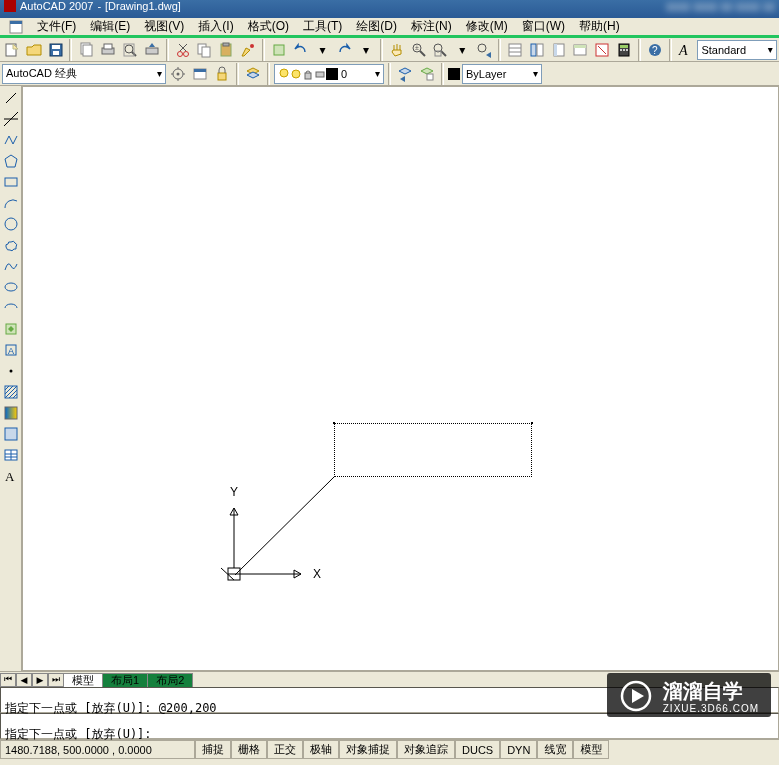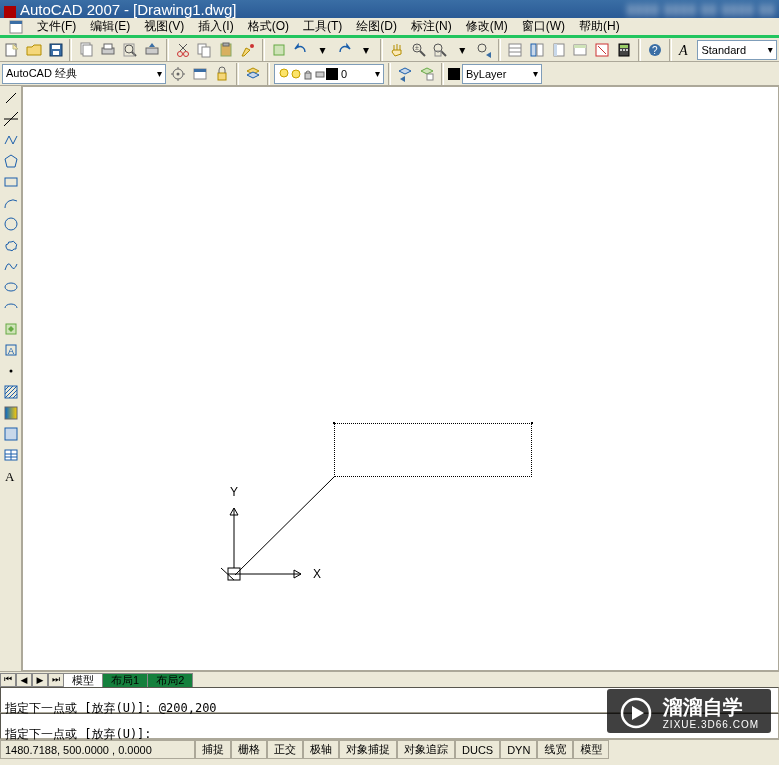--- a/index.html
+++ b/index.html
@@ -1,17 +1,17 @@
 <!DOCTYPE html>
 <html><head>
 <meta charset="utf-8">
 <style>
   * { box-sizing: border-box; margin: 0; padding: 0; }
   body { font-family: "Microsoft YaHei", Tahoma, sans-serif; font-size: 12px; background: #ece9d8; width: 779px; height: 765px; overflow: hidden; position: relative; }
-  .titlebar { background: linear-gradient(#3a6ea5,#2a5a95); color: #fff; height: 18px; display: flex; align-items: flex-end; padding: 0 4px; font-size: 15px; gap: 4px;}
+  .titlebar { background: linear-gradient(#3a6ea5,#2a5a95); color: #fff; height: 18px; display: flex; align-items: flex-start; padding: 0 4px; font-size: 11px; gap: 4px;}
   .titlebar .icon { width: 12px; height: 12px; background: #a00; display: inline-block;}
   .menubar { display: flex; align-items: center; height: 20px; background: #ece9d8; padding: 0 4px; gap: 4px; border-bottom: 3px solid #22c55e;}
   .menubar span { padding: 2px 5px; cursor: default;}
   .toolbar-row { display: flex; align-items: center; height: 24px; background: #ece9d8; border-bottom: 1px solid #aca899; padding: 1px 2px; gap: 2px;}
   .divider { width: 3px; height: 22px; border-left: 1px solid #aca899; border-right: 1px solid #fff; margin: 0 2px;}
   .tbtn { width: 20px; height: 20px; display: inline-flex; align-items: center; justify-content: center; border: 1px solid transparent; cursor: pointer;}
   .dropdown { height: 20px; background: #fff; border: 1px solid #7f9db9; display: flex; align-items: center; padding: 0 3px; font-size: 11px;}
   .dropdown .arrow { margin-left: auto; font-size: 10px; color: #000;}
   .main { display: flex; height: 585px;}
   .side-tools { width: 22px; background: #ece9d8; border-right: 1px solid #aca899; display: flex; flex-direction: column; gap: 3px; padding-top: 3px; align-items: center;}
@@ -22,21 +22,21 @@
   .sel-rect { position: absolute; left: 310px; top: 335px; width: 198px; height: 54px; border: 1px dotted #000;}
   .diagline { position: absolute; }
   .tabbar { display: flex; align-items: center; height: 16px; background: #ece9d8; border-top: 1px solid #aca899; font-size: 11px;}
   .tabbtn { width: 16px; height: 14px; border: 1px solid #888; background: #ece9d8; display: inline-flex; align-items: center; justify-content: center; font-size: 9px; cursor: pointer;}
   .tab { padding: 0 8px; border-right: 1px solid #888; background: #15803d; height: 14px; display: inline-flex; align-items: center;border-top:1px solid #888;}
   .tab.active { background: #fff; }
   .cmdline { background: #fff; border: 1px inset #aca899; height: 17px; padding: 12px 4px; font-size: 12px; font-family: SimSun, monospace;}
   .statusbar { display: flex; height: 20px; background: #ece9d8; border-top: 1px solid #aca899; font-size: 11px; align-items: stretch;}
   .statusbar .cell { border: 1px solid #aca899; padding: 1px 4px; display: flex; align-items: center; background: #ece9d8;}
   .statusbar .btn { border: 1px solid #aca899; padding: 1px 6px; display: flex; align-items: center; background: #ece9d8; cursor: pointer;}
-  .watermark { position: absolute; right: 8px; bottom: 32px; background: rgba(0,0,0,0.75); color: #fff; padding: 5px 12px 3px 12px; border-radius: 3px; font-size: 20px; font-weight: bold; display: flex; align-items: flex-end; gap: 10px;}
+  .watermark { position: absolute; right: 8px; bottom: 48px; background: rgba(0,0,0,0.75); color: #fff; padding: 5px 12px 3px 12px; border-radius: 3px; font-size: 20px; font-weight: bold; display: flex; align-items: center; gap: 10px;}
   .watermark .sub { font-size: 10px; font-weight: normal; letter-spacing: 1px; display: block; margin-top: -2px;}
   .colorblock { width: 12px; height: 12px; display: inline-block; border: 1px solid #000;}
   svg { display: block; }
   .blurred { filter: blur(3px); opacity: 0.4; }
 </style>
 </head>
 <body>
 
 <div class="titlebar">
   <span class="icon"></span>

